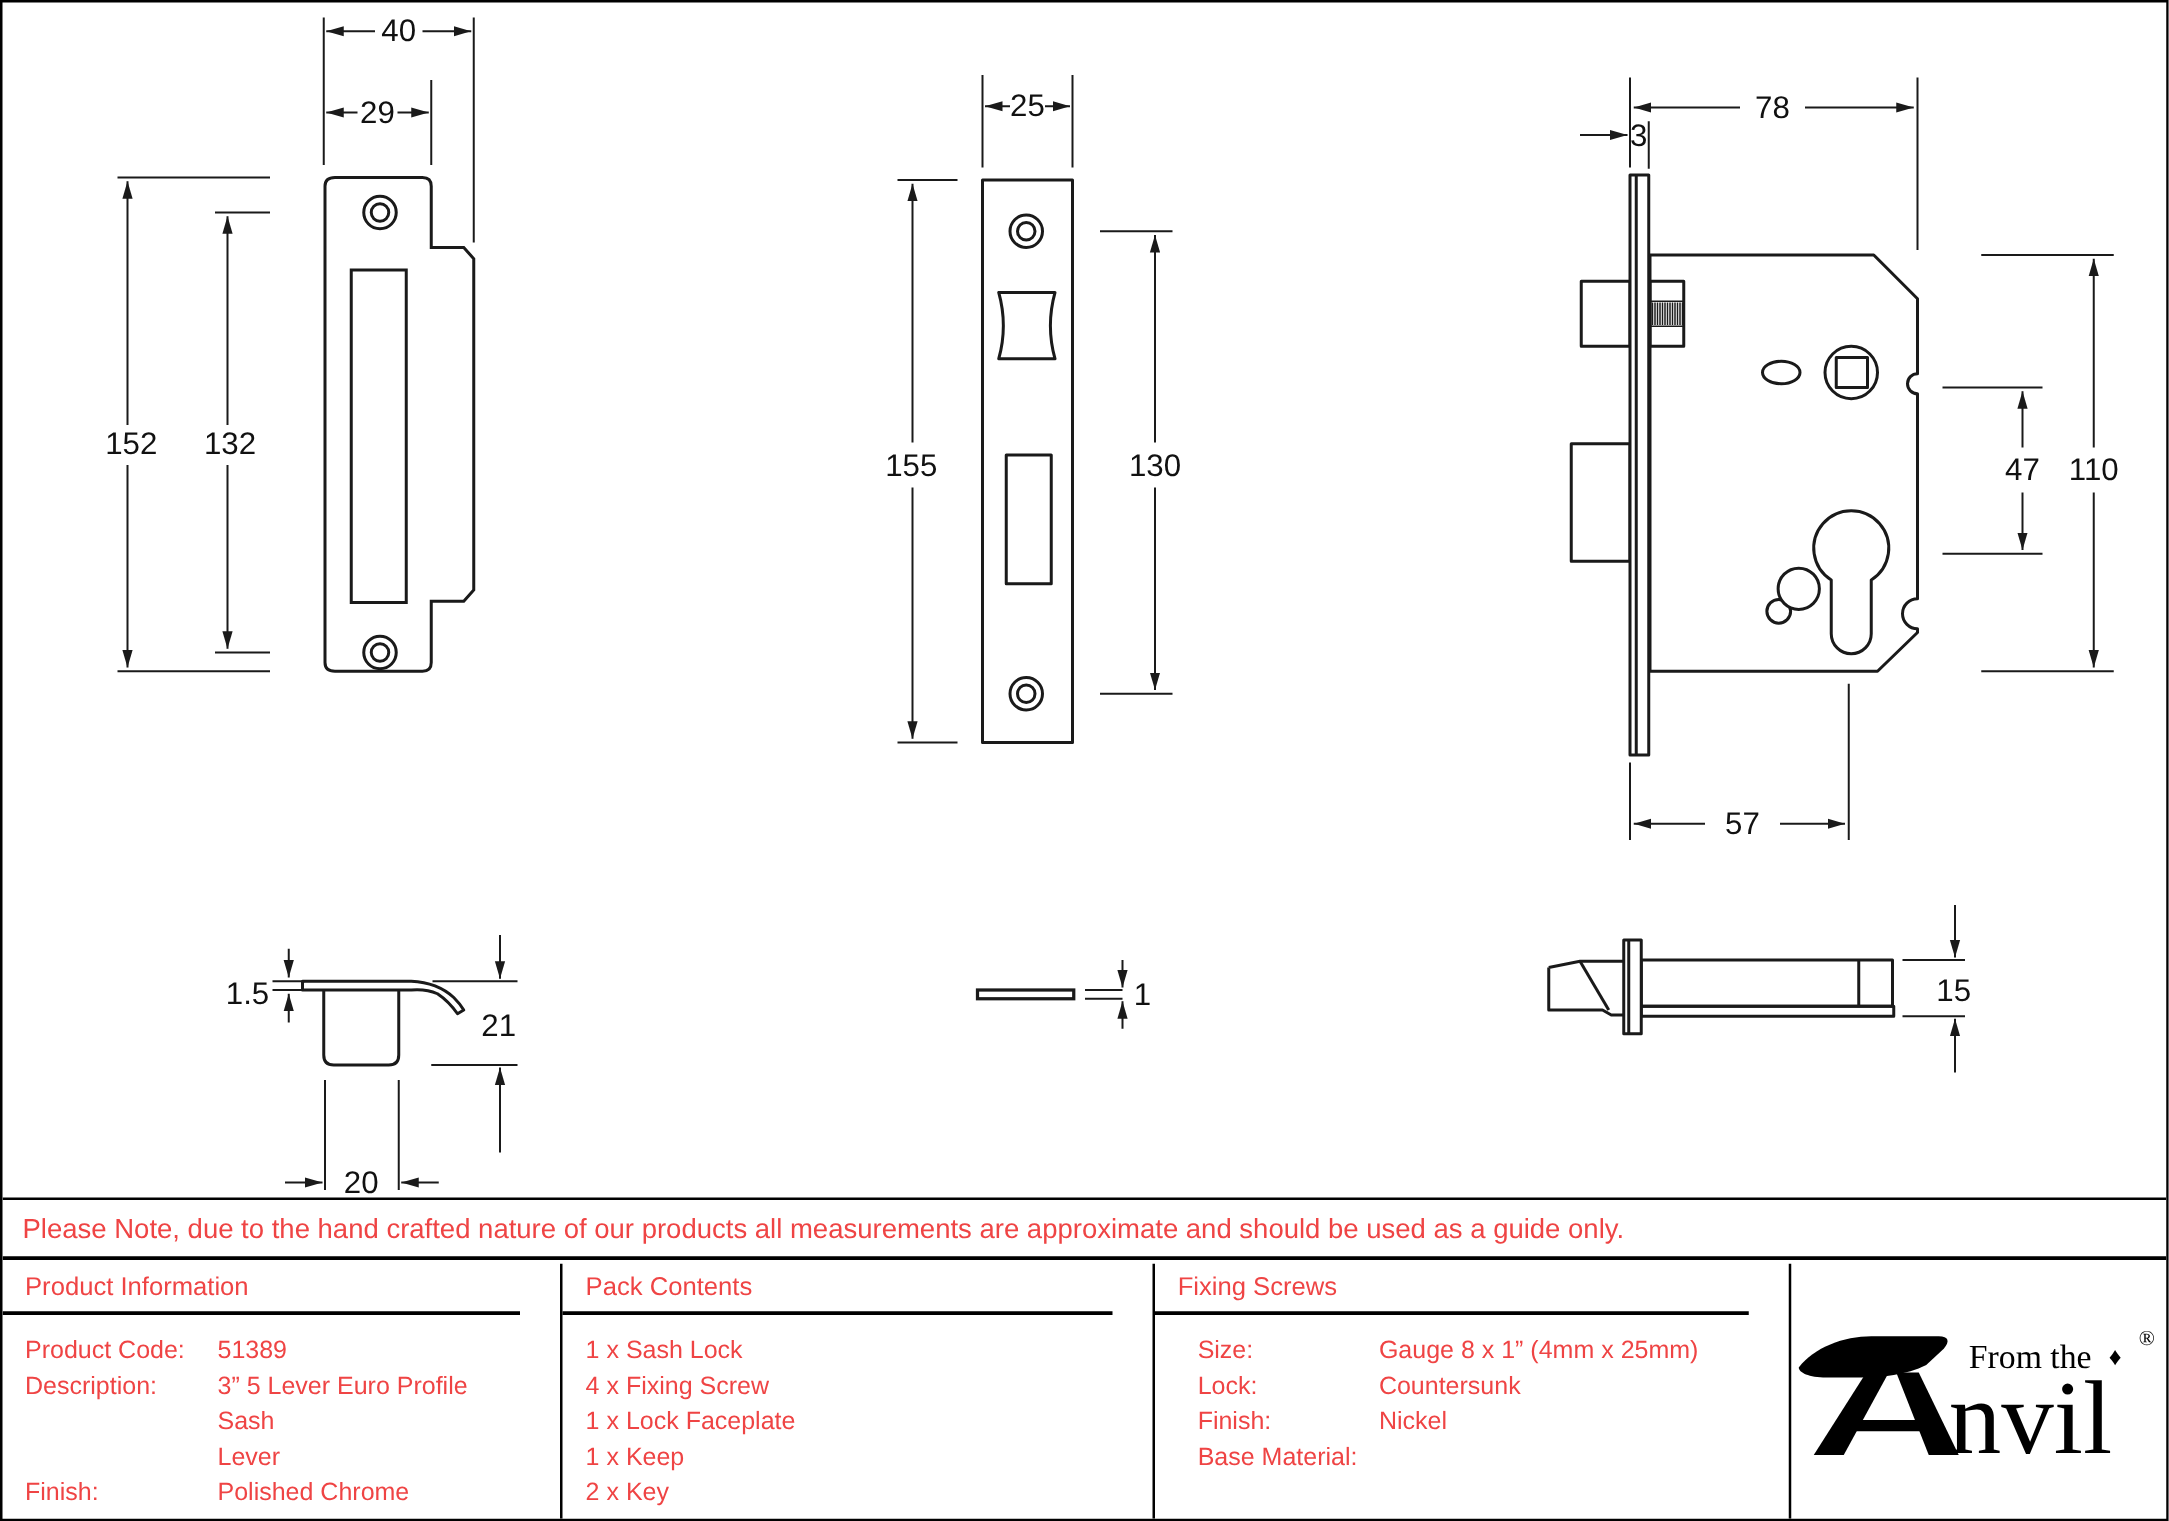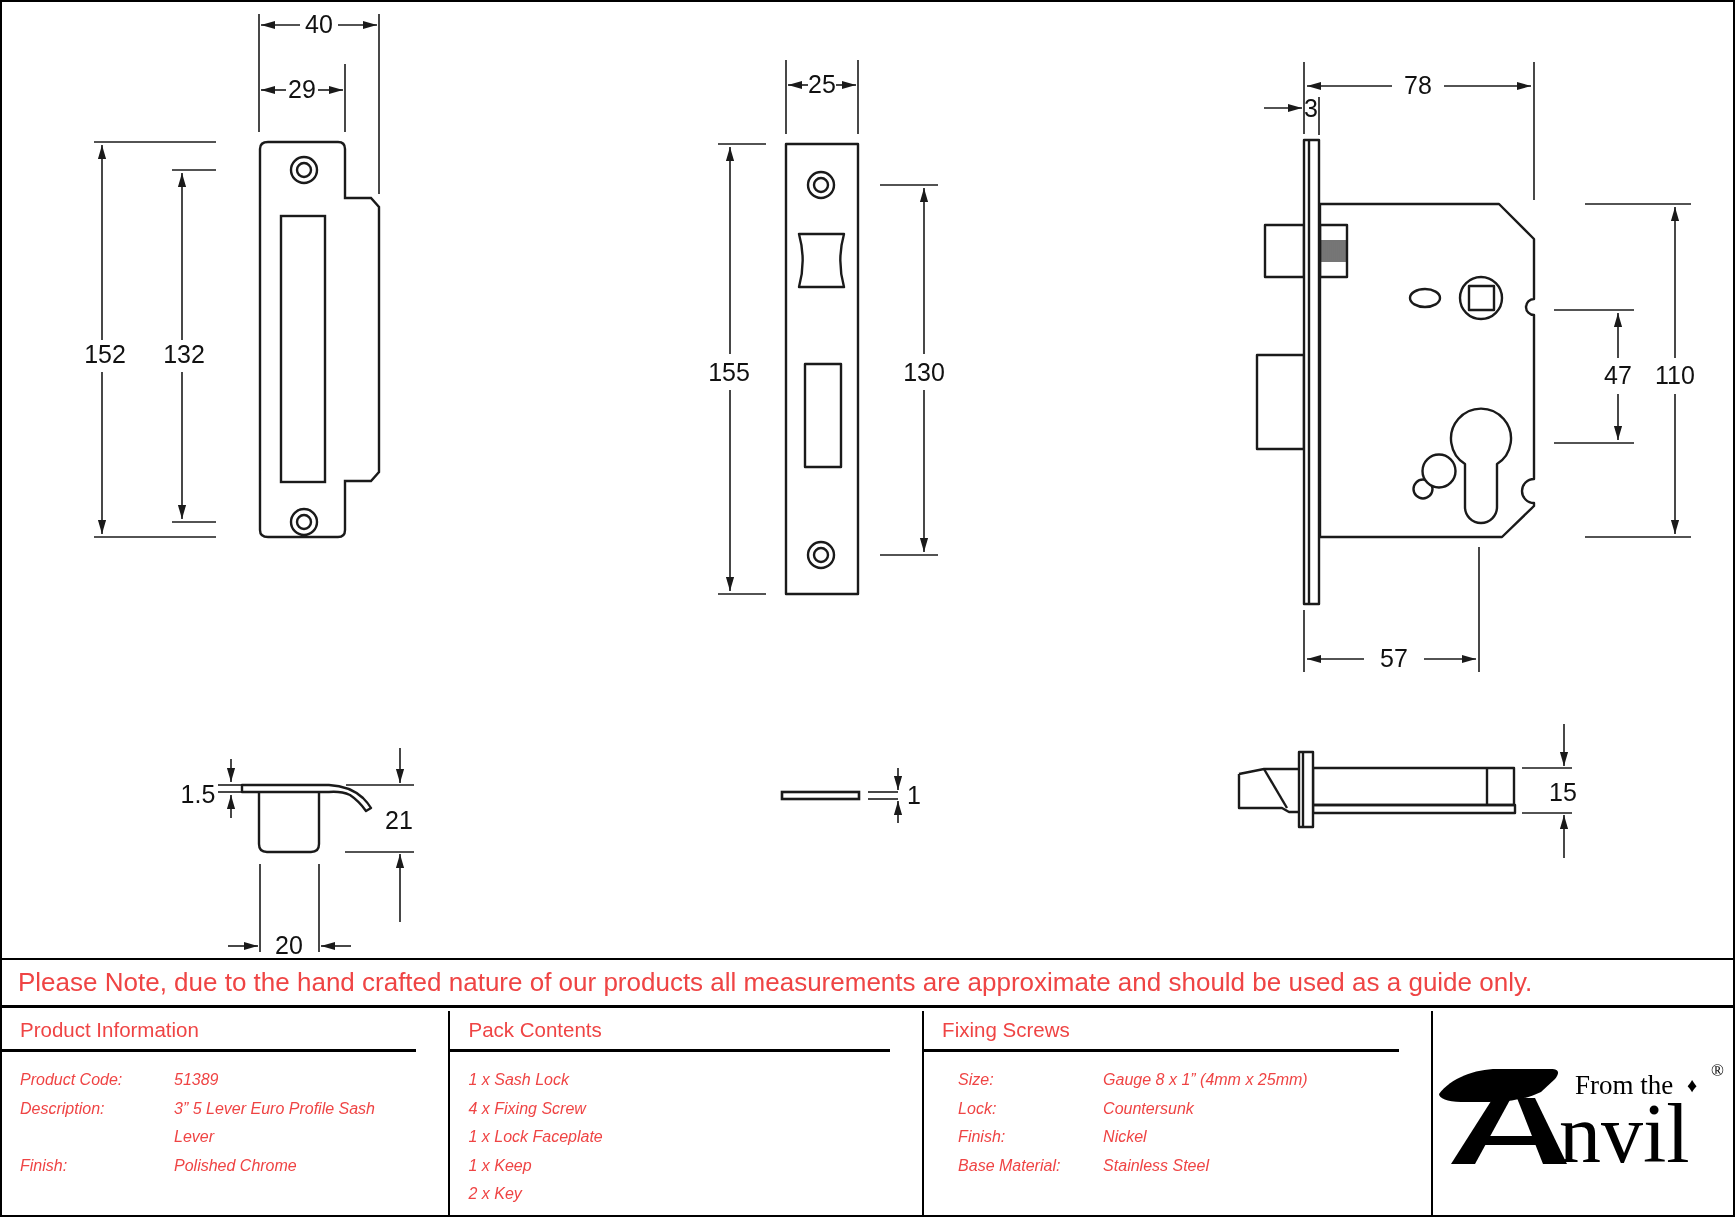--- a/index.html
+++ b/index.html
@@ -3,30 +3,30 @@
 <meta charset="utf-8">
 <style>
   html,body{margin:0;padding:0;background:#fff;}
   .page{position:relative;width:1735px;height:1217px;box-sizing:border-box;
         border:2px solid #000;background:#fff;overflow:hidden;
         font-family:"Liberation Sans",sans-serif;color:#ef4444;}
   .drawings{position:absolute;left:0;top:0;}
   svg text.dim{font-family:"Liberation Sans",sans-serif;font-size:25px;fill:#111;}
   .note{position:absolute;left:0;right:0;top:956px;height:50px;box-sizing:border-box;
         border-top:2px solid #000;border-bottom:3px solid #000;display:flex;align-items:center;
-        padding-left:16px;font-size:26px;}
+        padding-left:16px;font-size:22px;}
   .info-table{position:absolute;left:0;right:0;top:1009px;bottom:0;display:flex;gap:32px;}
   .col{box-sizing:border-box;height:100%;}
   .col.c1{width:494px;}
   .col.c2{width:526px;border-left:2px solid #000;}
   .col.c3{width:568px;border-left:2px solid #000;}
   .col.c4{flex:1;border-left:2px solid #000;display:flex;align-items:center;justify-content:center;}
   .col-h{height:41px;box-sizing:border-box;border-bottom:3px solid #000;display:flex;
          align-items:center;padding-left:18px;font-size:20.5px;}
-  .col-body{padding:14px 6px 0 18px;font-size:16px;line-height:28.5px;font-style:italic;}
+  .col-body{padding:14px 6px 0 18px;font-size:20px;line-height:28.5px;}
   .kv{display:flex;}
   .kv .k{flex:0 0 154px;}
   .c3 .kv .k{flex:0 0 145px;margin-left:16px;}
   .kv .v{flex:1;}
   ul.plain{list-style:none;margin:0;padding:0;}
 </style>
 </head>
 <body>
 
 <div class="page">
@@ -242,21 +242,20 @@
         <div class="kv">
           <span class="k">Lock:</span>
           <span class="v">Countersunk</span>
         </div>
         <div class="kv">
           <span class="k">Finish:</span>
           <span class="v">Nickel</span>
         </div>
         <div class="kv">
           <span class="k">Base Material:</span>
-          <span class="v">Stainless Steel</span>
         </div>
       </div>
     </div>
 
     <div class="col c4">
       <svg width="300" height="118" viewBox="0 0 300 118">
         <g fill="#000">
           <path d="M6,40 C18,24 42,15 64,15 L118,15 C126,15 127,19 122,25 L108,38 C92,46 72,48 56,48 L28,48 C14,48 6,44 6,40 Z"></path>
           <polygon points="60,44 78,44 42,110 18,110"></polygon>
           <polygon points="84,44 102,44 134,110 110,110"></polygon>

